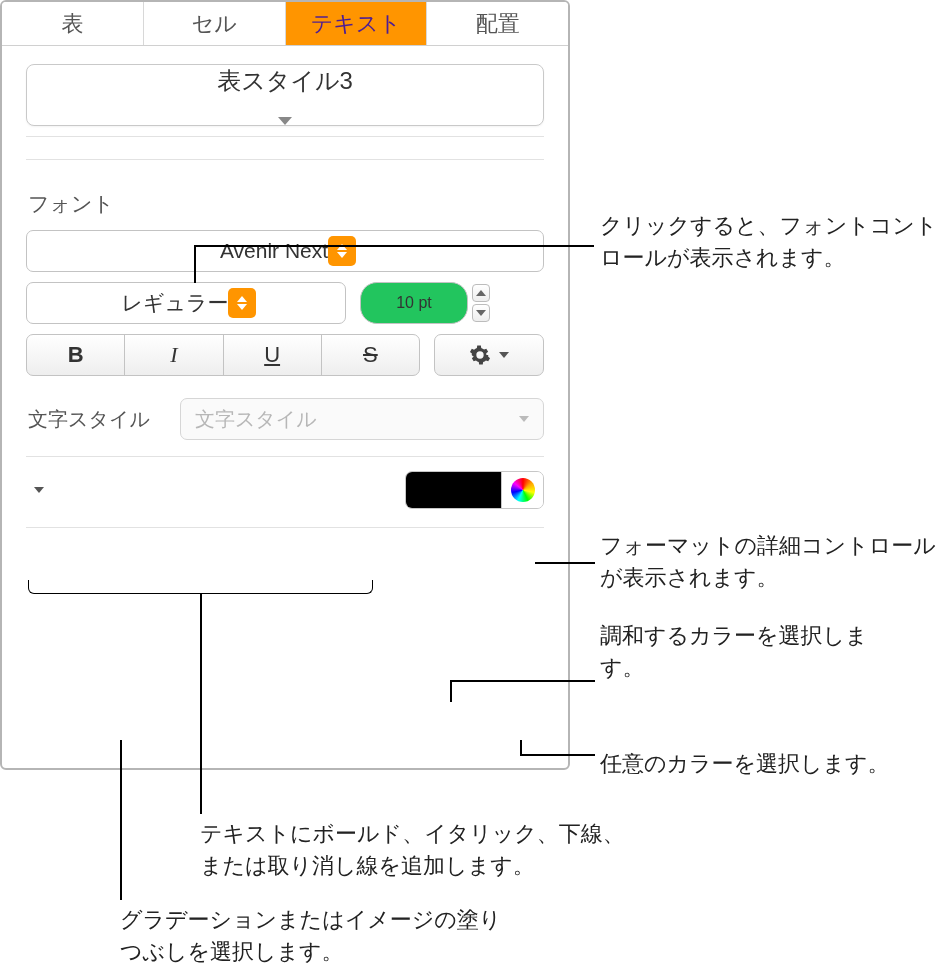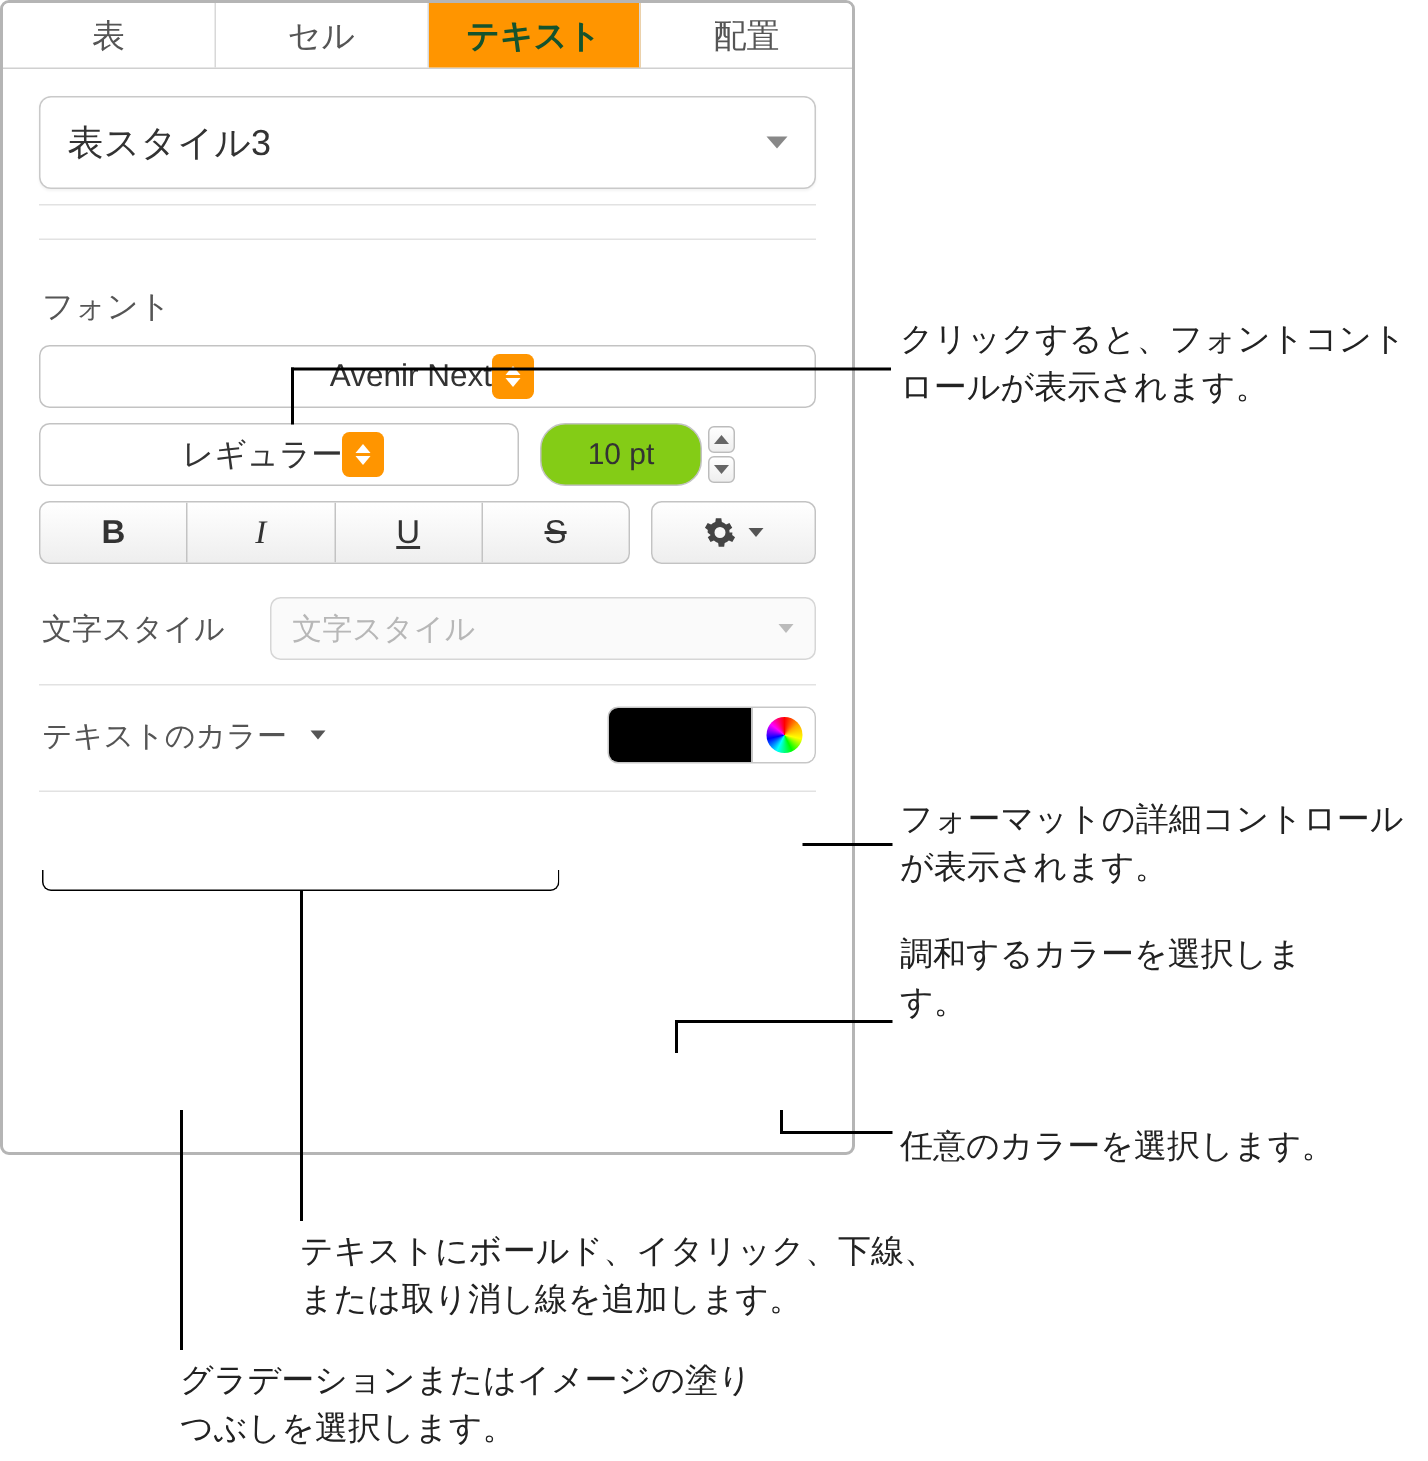--- a/index.html
+++ b/index.html
@@ -33,40 +33,41 @@
     text-align: center;
     line-height: 44px;
     font-size: 22px;
     color: #555;
     border-right: 1px solid #d8d8d8;
     cursor: pointer;
   }
   .top-tab:last-child { border-right: none; }
   .top-tab.active {
     background: #ff9500;
-    color: #14532d;
-    font-weight: 700;
+    color: #4c1d95;
+    font-weight: 400;
   }
   .section {
     padding: 18px 24px 10px 24px;
   }
   .style-dropdown {
     width: 100%;
     height: 62px;
     border: 1px solid #c9c9c9;
     border-radius: 8px;
     background: #fff;
     display: flex;
     align-items: center;
     justify-content: space-between;
     padding: 0 18px;
     font-size: 24px;
     color: #333;
     cursor: pointer;
     box-shadow: 0 1px 2px rgba(0,0,0,0.05);
+    flex-direction: column;
   }
   .chev-down {
     width: 0; height: 0;
     border-left: 7px solid transparent;
     border-right: 7px solid transparent;
     border-top: 8px solid #888;
   }
   .divider {
     height: 1px;
     background: #e2e2e2;
@@ -139,23 +140,23 @@
     display: flex;
     align-items: center;
     gap: 4px;
   }
   .size-input {
     flex:1;
     height: 42px;
     border: 1px solid #c3c3c3;
     border-radius: 17px;
     text-align: center;
-    font-size: 20px;
+    font-size: 16px;
     color: #333;
-    background: #84cc16;
+    background: #22c55e;
     display:flex;align-items:center;justify-content:center;
   }
   .stepper {
     display:flex;flex-direction:column;gap:2px;
   }
   .step-btn {
     width: 18px; height: 18px;
     border: 1px solid #bcbcbc;
     border-radius: 4px;
     background: linear-gradient(#fff,#eee);
@@ -357,21 +358,20 @@
     <span class="lbl">文字スタイル</span>
     <div class="charstyle-dd">
       <span class="placeholder">文字スタイル</span>
       <span class="chev-light"></span>
     </div>
   </div>
 
   <div class="divider"></div>
 
   <div class="color-row">
-    <span class="lbl">テキストのカラー</span>
     <div class="tiny-dd">
       <span class="chev-sm"></span>
     </div>
     <div class="color-right">
       <div class="swatch"></div>
       <div class="wheel-btn">
         <div class="wheel"></div>
       </div>
     </div>
   </div>

